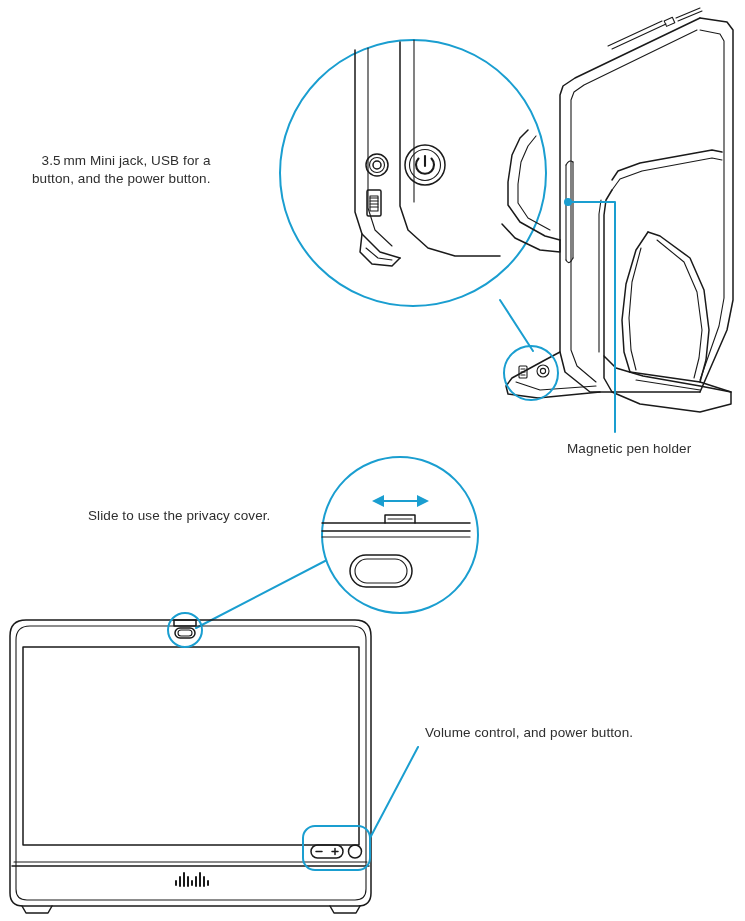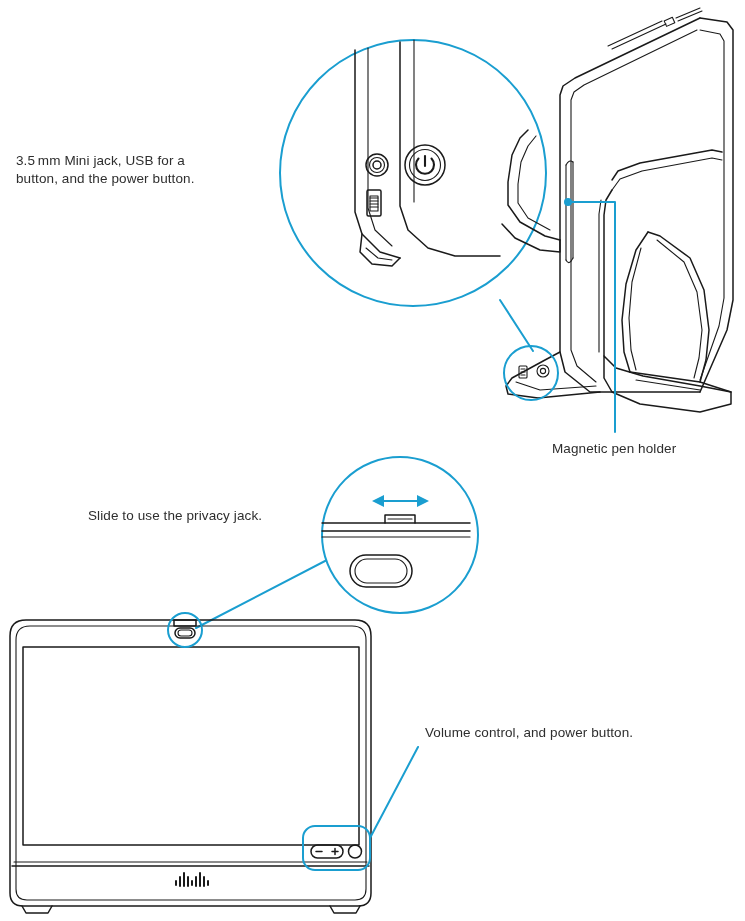--- a/index.html
+++ b/index.html
@@ -26,22 +26,22 @@
     height: 921px;
   }
   .cap {
     position: absolute;
     color: #2e2e2e;
     font-size: 13.5px;
     line-height: 18px;
     letter-spacing: 0.1px;
     white-space: pre;
   }
-  #cap-ports  { left: 16px;  top: 152px; }
-  #cap-pen    { left: 552px; top: 440px; }
+  #cap-ports  { left: 32px;  top: 152px; text-align: right; }
+  #cap-pen    { left: 567px; top: 440px; }
   #cap-privacy{ left: 88px;  top: 507px; }
   #cap-volume { left: 425px; top: 724px; }
 </style>
 </head>
 <body>
 
 <div id="page">
 
   <svg id="art" viewBox="0 0 745 921" xmlns="http://www.w3.org/2000/svg">
     <defs>
@@ -213,17 +213,17 @@
       <path class="ln" d="M330 906 L334 913 L356 913 L360 906"></path>
     </g>
 
     <path class="acc" d="M370 838 L418 747"></path>
   </svg>
 
   <div class="cap" id="cap-ports"><span>3.5 mm Mini jack, USB for a</span><br><span>button, and the power button.</span></div>
 
   <div class="cap" id="cap-pen">Magnetic pen holder</div>
 
-  <div class="cap" id="cap-privacy">Slide to use the privacy jack.</div>
+  <div class="cap" id="cap-privacy">Slide to use the privacy cover.</div>
 
   <div class="cap" id="cap-volume">Volume control, and power button.</div>
 
 </div>
 
 </body></html>

